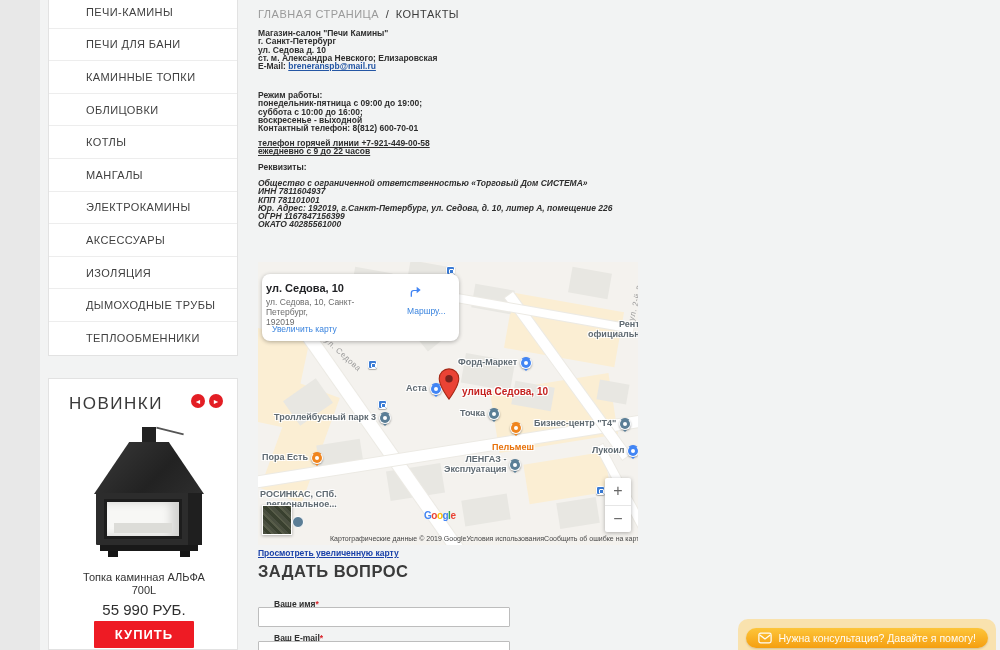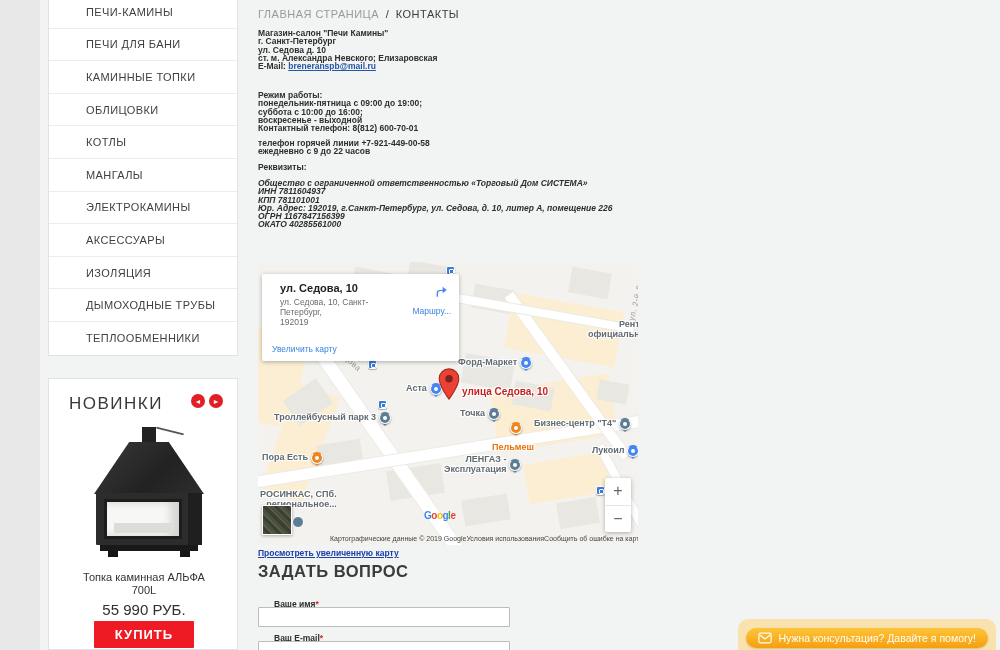--- a/index.html
+++ b/index.html
@@ -49,21 +49,21 @@
   .breadcrumb { position:absolute; left:258px; top:8px; font-size:11px; letter-spacing:.5px; }
   .bc-home { color:#9a9a9a; cursor:pointer; }
   .bc-sep { color:#3b3b3b; margin:0 3px; }
   .bc-cur { color:#3b3b3b; }
 
   .tblock { position:absolute; left:258px; width:382px; font-size:8.5px; font-weight:bold;
     color:#2e2e2e; line-height:8.3px; }
   .tblock div, .tblock p { line-height:8.3px; }
   #addr-block { top:29px; }
   #sched-block { top:91px; }
-  #hot-block { top:139px; }
+  #hot-block { top:139px;text-decoration:underline; }
   #req-title { top:163px; }
   #req-block { top:179px;font-style:italic; }
   .email-link { color:#2456a4; text-decoration:underline; cursor:pointer; font-weight:bold; }
 
   
   #map { position:absolute; left:258px; top:262px; width:380px; height:283px; background:#f4f2ee; overflow:hidden; }
   .zone { position:absolute; background:#fbeed3; }
   .bld { position:absolute; background:#e8e7e2; }
   .road { position:absolute; background:#ffffff; box-shadow:0 0 0 1px #eceae4; }
   .poi { position:absolute; display:flex; align-items:center; gap:3px; cursor:pointer; white-space:nowrap; }
@@ -78,26 +78,26 @@
     border-top-color:inherit; }
   .street-label { position:absolute; font-size:8px; color:#9c9c9c; white-space:nowrap; letter-spacing:.5px; }
   .transit { position:absolute; width:9px; height:9px; background:#3a7bd5; border:1px solid #fff;
     border-radius:2px; box-shadow:0 1px 1px rgba(0,0,0,.3); cursor:pointer; }
   .transit:before { content:""; position:absolute; left:2px; top:2px; width:3px; height:3px; border:1px solid #fff; border-radius:1px; }
 
   .marker-label { position:absolute; left:204px; top:124px; color:#c5221f; font-size:10px; font-weight:bold;
     text-shadow:1px 1px 0 #fff,-1px -1px 0 #fff,1px -1px 0 #fff,-1px 1px 0 #fff; }
   .red-marker { position:absolute; left:180px; top:106px; cursor:pointer; }
 
-  .info-window { position:absolute; left:4px; top:12px; width:197px; height:87px; background:#fff;
-    box-shadow:0 1px 4px rgba(0,0,0,.3); border-radius:2px; padding:8px 18px; }
+  .info-window { position:absolute; left:4px; top:12px; width:197px; height:67px; background:#fff;
+    box-shadow:0 1px 4px rgba(0,0,0,.3); border-radius:8px; padding:8px 4px; }
   .iw-title { font-size:11px; font-weight:bold; color:#202124; }
   .iw-addr { font-size:8.5px; color:#6b6b6b; margin-top:3px; line-height:10px; width:120px; }
   .iw-zoom-link { position:absolute; left:10px; bottom:7px; font-size:8.5px; color:#3a84df; cursor:pointer; }
-  .iw-directions { position:absolute; right:8px; top:10px; width:44px; text-align:right; cursor:pointer; }
+  .iw-directions { position:absolute; right:8px; top:10px; width:44px; text-align:left; cursor:pointer; }
   .iw-dir-label { font-size:8.5px; color:#3a84df; margin-top:2px; }
 
   .zoom-ctrl { position:absolute; left:347px; top:216px; width:26px; height:54px; background:#fff;
     border-radius:2px; box-shadow:0 1px 4px rgba(0,0,0,.3); display:flex; flex-direction:column; }
   .zoom-btn { flex:1; display:flex; align-items:center; justify-content:center; font-size:16px;
     color:#666; cursor:pointer; }
   .zoom-btn:first-child { border-bottom:1px solid #e6e6e6; }
 
   .sat-thumb { position:absolute; left:4px; top:243px; width:30px; height:30px; border:1px solid #fff;
     background:repeating-linear-gradient(45deg,#4a4f40 0 3px,#39402f 3px 6px,#575c49 6px 8px); cursor:pointer; box-shadow:0 1px 3px rgba(0,0,0,.3); }

